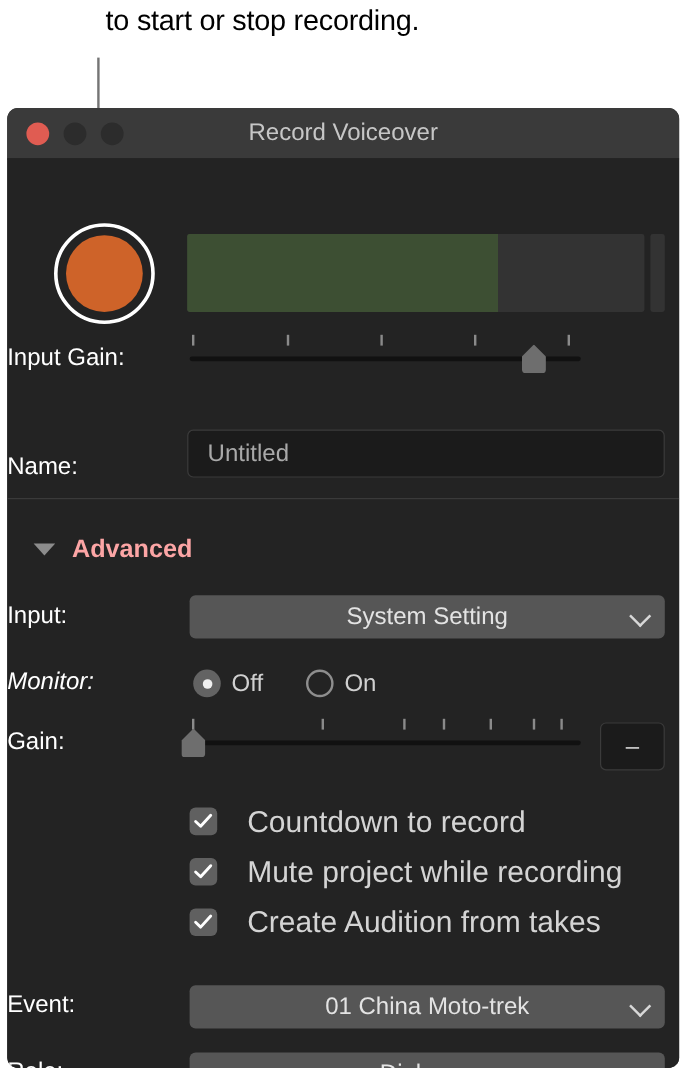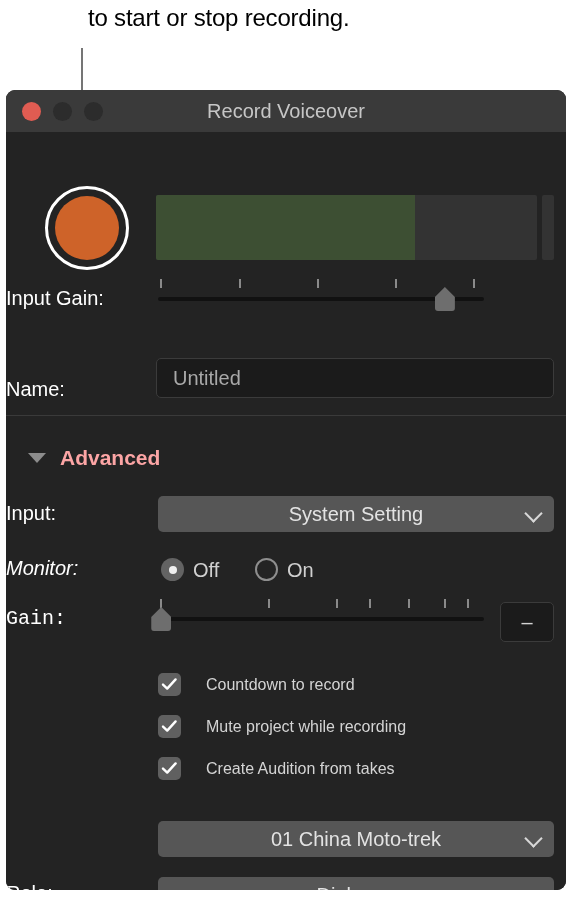--- a/index.html
+++ b/index.html
@@ -329,21 +329,21 @@
     width: 23px; height: 23px;
     border-radius: 5px;
     background: #606060;
   }
   .checkrow .box svg { position: absolute; left: 3px; top: 3px; }
   .checkrow .clabel {
     position: absolute;
     left: 48px; top: 0;
     line-height: 30px;
     color: #d4d4d4;
-    font-size: 16px;
+    font-size: 25px;
     white-space: nowrap;
   }
 </style>
 </head>
 <body>
 
 <div id="callout-text">
   <div>to start or stop recording.</div>
 </div>
 <div id="callout-line"></div>
@@ -404,21 +404,21 @@
       <div class="radio on" style="left:0px;">
         <div class="dot"></div>
         <div class="rlabel">Off</div>
       </div>
       <div class="radio off" style="left:94px;">
         <div class="dot"></div>
         <div class="rlabel">On</div>
       </div>
     </div>
 
-    <div class="row-label" style="left:0px; top:475px; width:134px;font-family:Liberation Mono, monospace;">Gain:</div>
+    <div class="row-label" style="left:0px; top:475px; width:134px;">Gain:</div>
     <div class="slider" style="left:152px; top:467px; width:326px;">
       <div class="slider-ticks" id="gain-ticks">
           <i style="left: calc(1% - 1px);"></i>
           <i style="left: calc(34% - 1px);"></i>
           <i style="left: calc(55% - 1px);"></i>
           <i style="left: calc(65% - 1px);"></i>
           <i style="left: calc(77% - 1px);"></i>
           <i style="left: calc(88% - 1px);"></i>
           <i style="left: calc(95% - 1px);"></i>
         </div>
@@ -445,20 +445,21 @@
     </div>
     <div class="checkrow" style="top:622px;">
       <div class="box">
         <svg width="17" height="17" viewBox="0 0 17 17">
             <path d="M2 8.6 L6.2 12.6 L14.6 3.4" stroke="#ffffff" stroke-width="2.4" fill="none" stroke-linecap="round" stroke-linejoin="round"></path>
           </svg>
       </div>
       <div class="clabel">Create Audition from takes</div>
     </div>
 
+    <div class="row-label" style="left:0px; top:694px; width:134px;">Event:</div>
     <div class="popup" style="left:152px; top:689px; width:396px; height:36px;">
       <div class="popup-text" style="line-height:36px;">01 China Moto-trek</div>
       <div class="chev"></div>
     </div>
 
     <div class="row-label" style="left:0px; top:750px; width:134px;">Role:</div>
     <div class="popup" style="left:152px; top:745px; width:396px; height:36px;">
       <div class="popup-text" style="line-height:36px;">Dialogue</div>
       <div class="chev"></div>
     </div>

